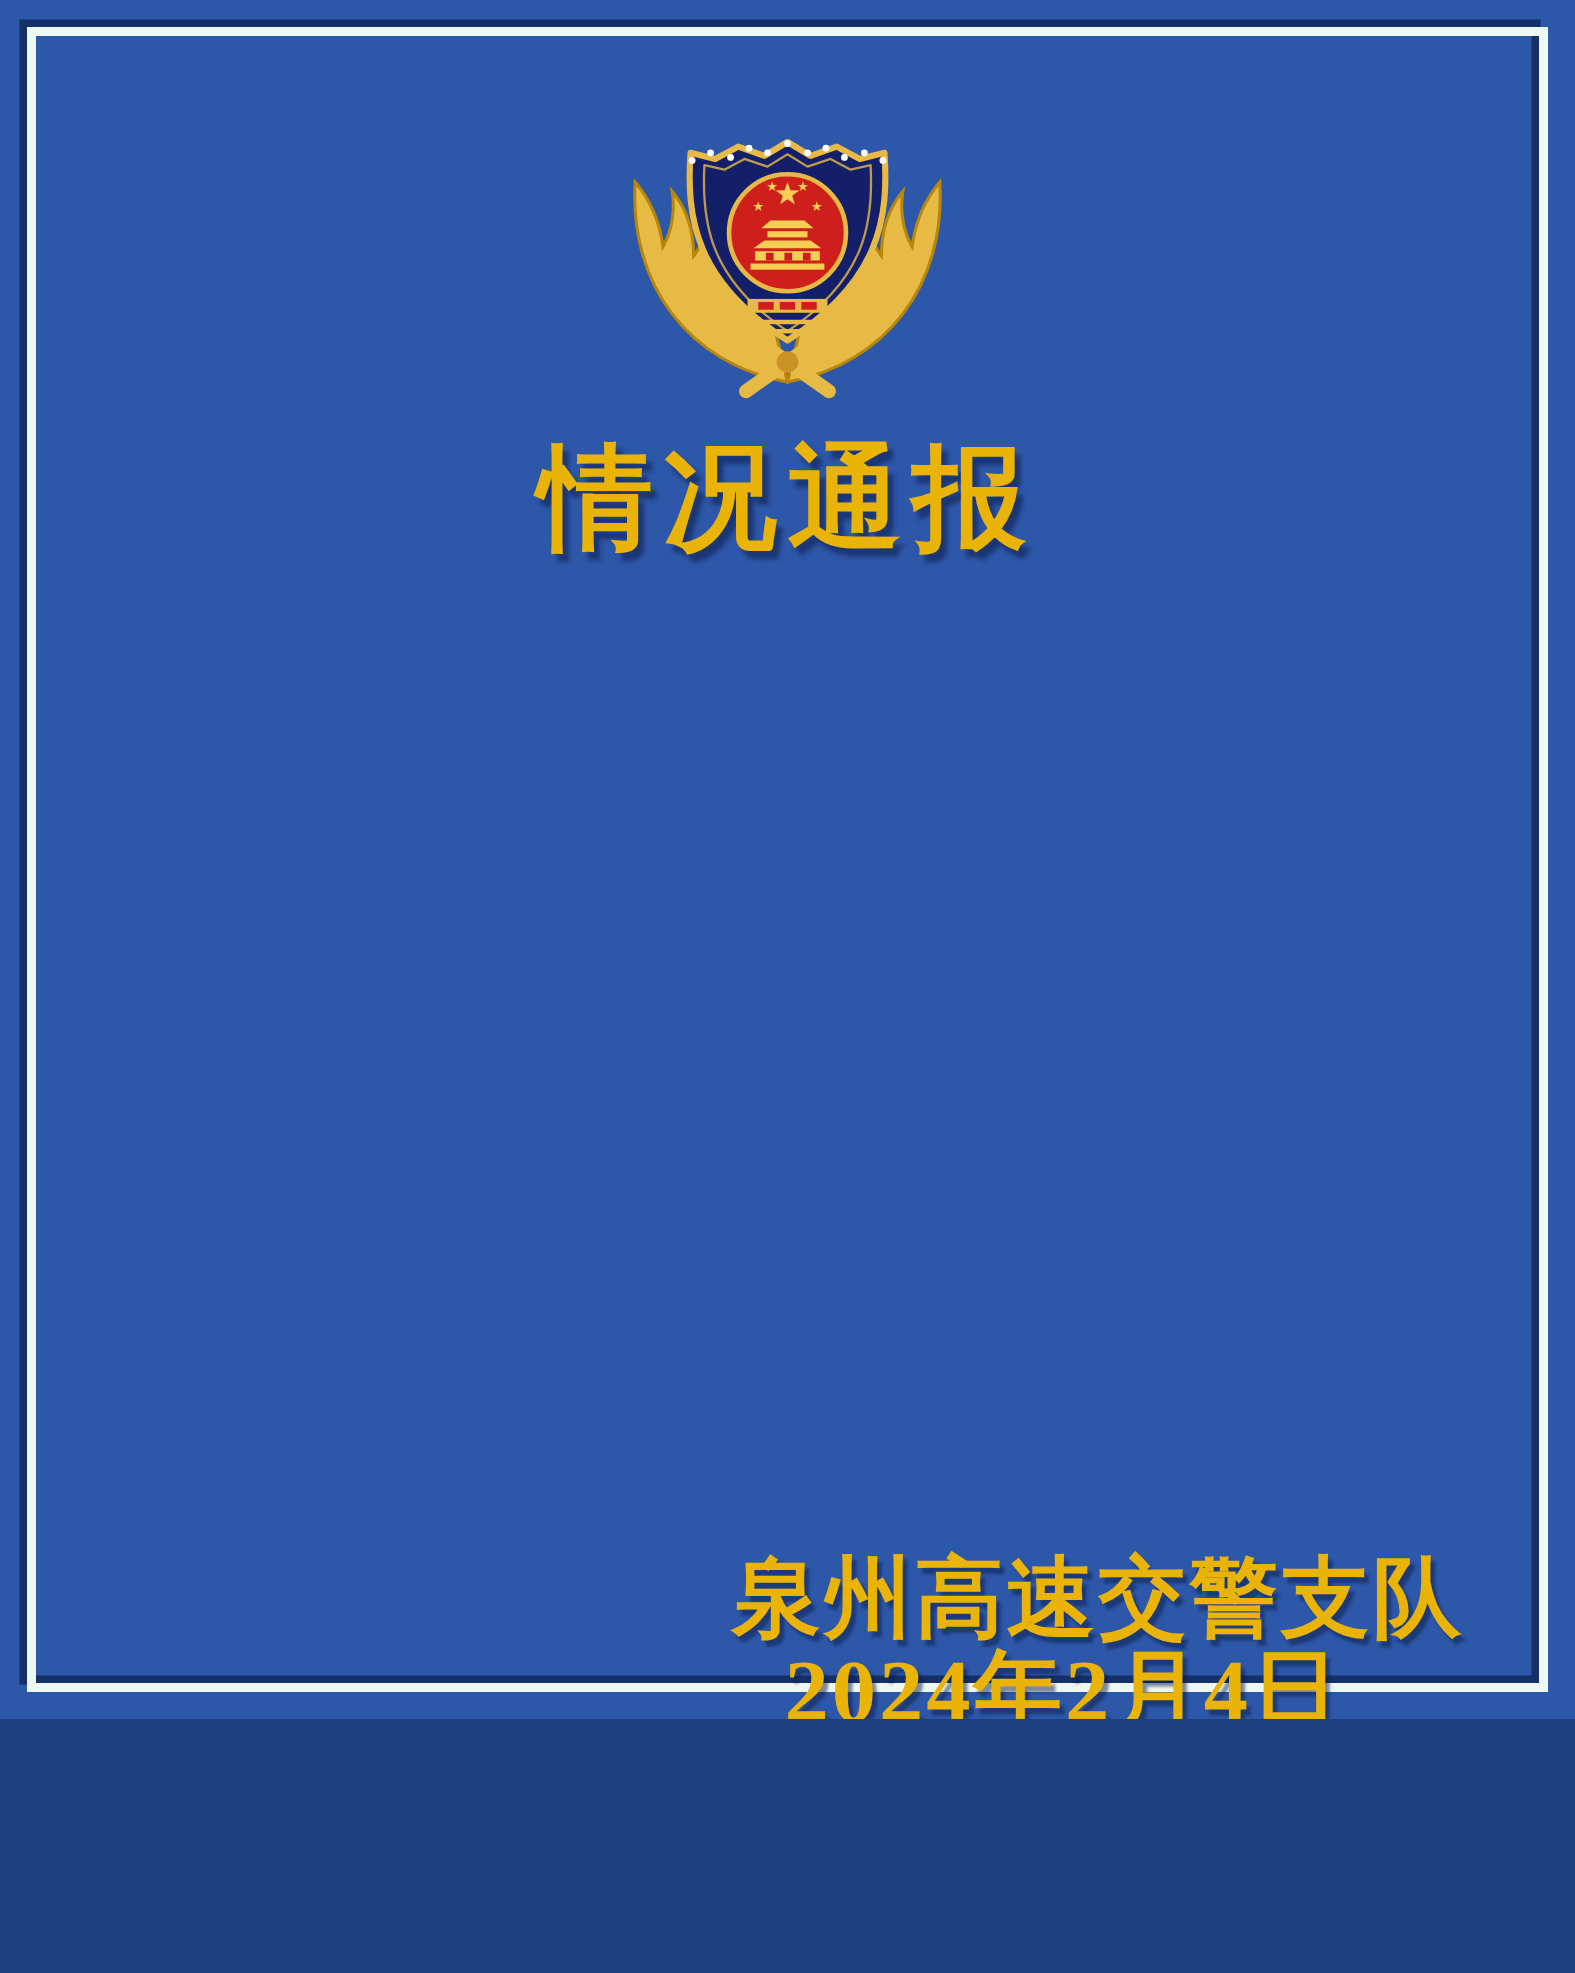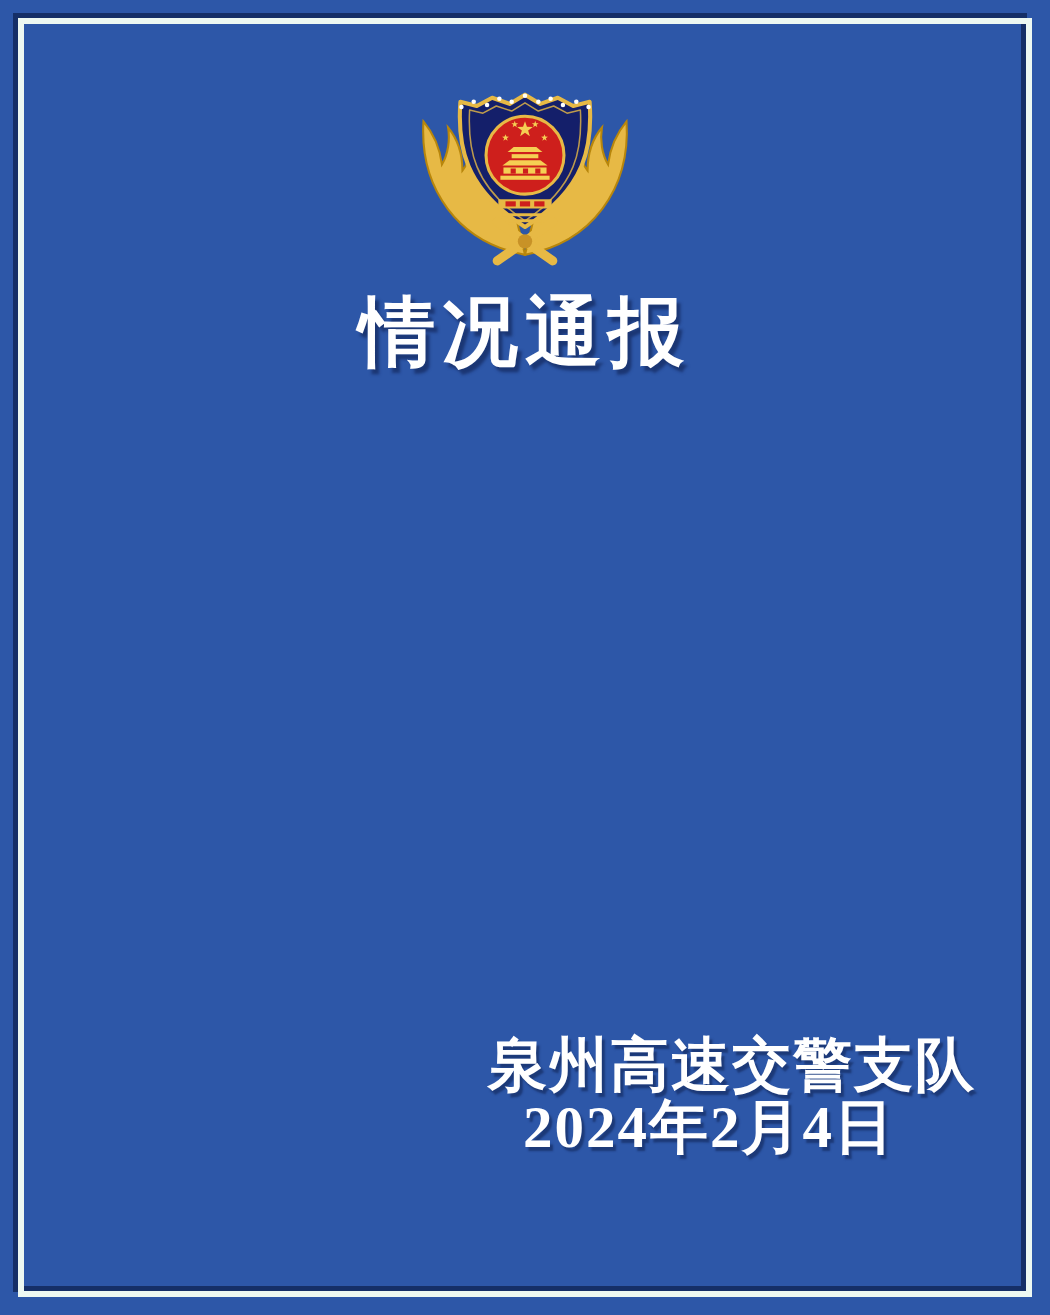--- a/index.html
+++ b/index.html
@@ -1,24 +1,24 @@
 <!DOCTYPE html>
 <html><head>
 <meta charset="utf-8">
 <style>
   html, body { margin: 0; padding: 0; background: #1e3f7e; }
   .page {
     position: relative;
     width: 1050px;
-    height: 1315px;
+    height: 1146px;
     margin: 0 auto;
     background: #2d57a8;
     overflow: hidden;
     font-family: "Liberation Serif", "DejaVu Serif", serif;
-    color: #ffffff;
+    color: #eab308;
   }
   
   .frame-shadow {
     position: absolute;
     left: 13px; top: 13px; right: 23px; bottom: 23px;
     border: 6px solid rgba(18, 40, 92, 0.85);
     pointer-events: none;
   }
   .frame {
     position: absolute;

